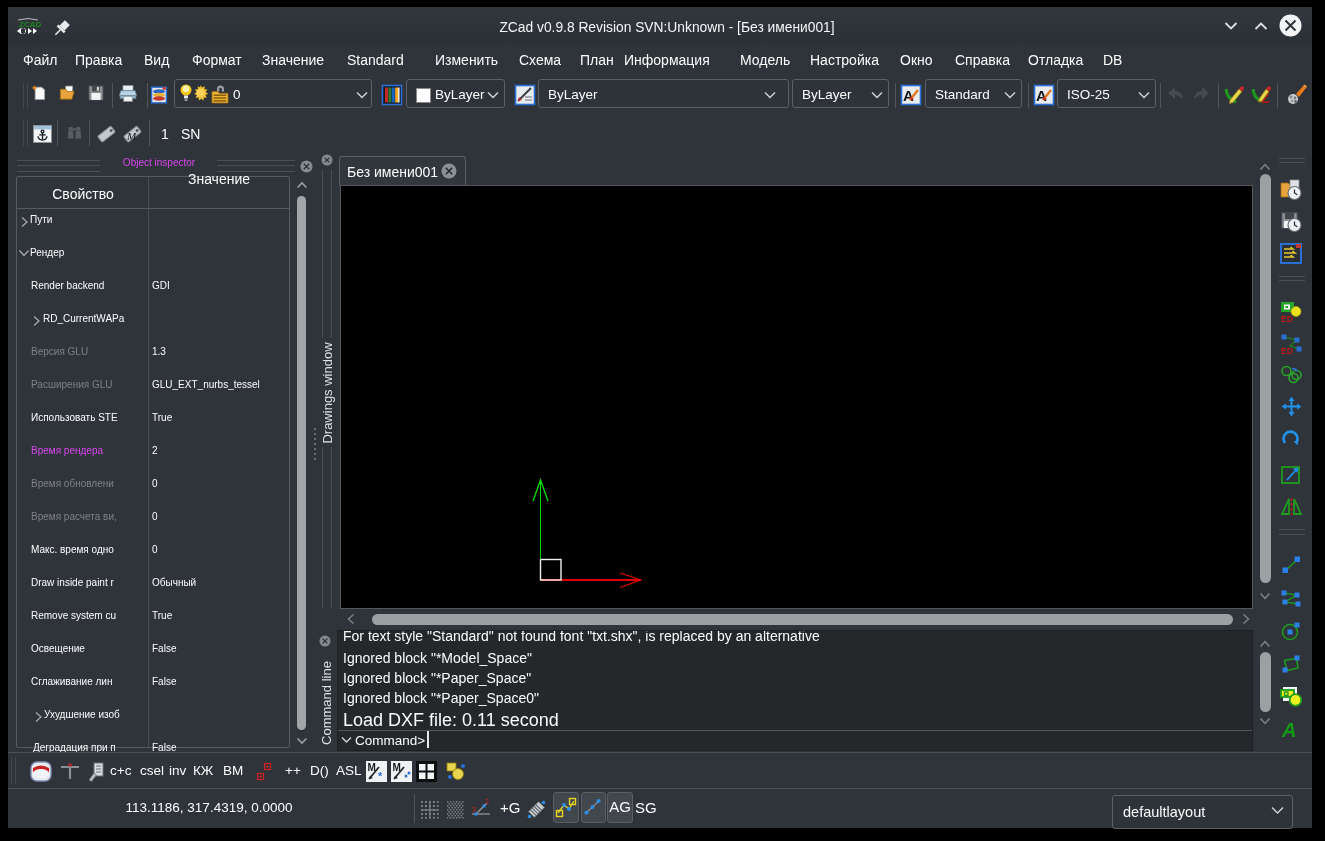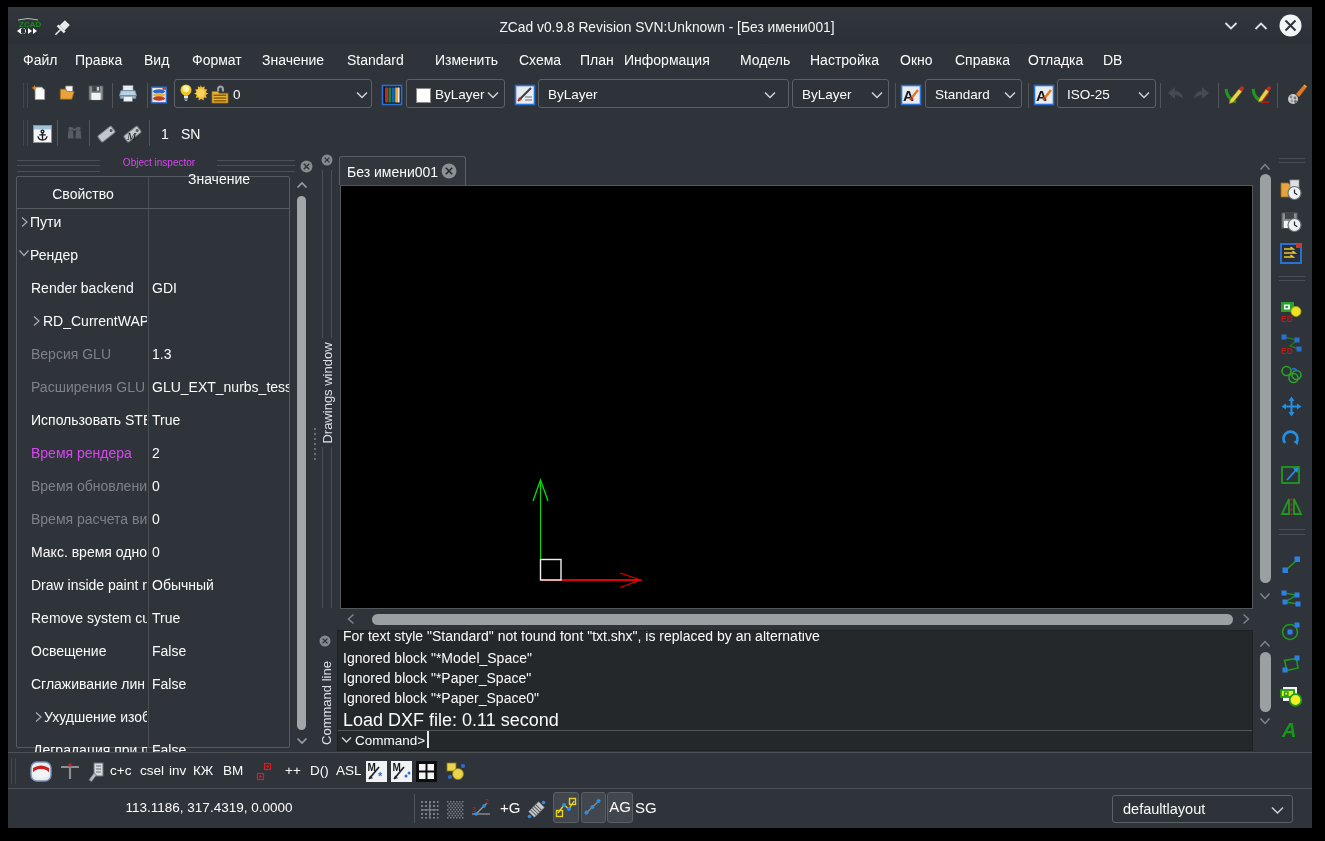--- a/index.html
+++ b/index.html
@@ -288,21 +288,21 @@
     <circle cx="6.5" cy="6.5" r="6" fill="#878c90"></circle>
     <path d="M3.8 3.8 L9.2 9.2 M9.2 3.8 L3.8 9.2" stroke="#2e3338" stroke-width="1.4"></path>
   </svg>
 
   <div class="abs" style="left:8px;top:24px;width:274px;height:572px;border:1px solid #565b60;border-radius:2px;box-sizing:border-box;"></div>
   <div class="abs" style="left:140px;top:25px;width:1px;height:570px;background:#4a4f54;"></div>
   <div class="abs" style="left:9px;top:56px;width:272px;height:1px;background:#565b60;"></div>
   <div class="txt" style="left:75px;top:34px;transform:translateX(-50%);font-size:14px;">Свойство</div>
   <div class="txt" style="left:211px;top:19px;transform:translateX(-50%);font-size:14px;">Значение</div>
 
-  <div id="oirows" style="position:absolute;left:0;top:0;width:100%;height:100%;font-size:14px;">
+  <div id="oirows" style="position:absolute;left:0;top:0;width:100%;height:100%;font-size:10px;">
     <svg style="left:12px;top:64px;" width="8" height="12" viewBox="0 0 8 12">
         <path d="M2 1.5 L7 6 L2 10.5" stroke="#a9adb1" stroke-width="1.2" fill="none"></path>
       </svg>
     <div class="txt" style="left:22px;top:62px;">Пути</div>
     <svg style="left:10px;top:97px;" width="12" height="8" viewBox="0 0 12 8">
         <path d="M1.5 1.5 L6 6.5 L10.5 1.5" stroke="#a9adb1" stroke-width="1.2" fill="none"></path>
       </svg>
     <div class="txt" style="left:22px;top:95px;">Рендер</div>
     <div class="txt" style="left:23px;top:128px;width:116px;overflow:hidden;">Render backend</div>
     <div class="txt" style="left:144px;top:128px;">GDI</div>
@@ -723,19 +723,19 @@
   <svg style="left:574px;top:7px;" width="22" height="22" viewBox="0 0 22 22">
     <path d="M3 18 L18 4" stroke="#8a9096" stroke-width="1.2"></path>
     <circle cx="4.5" cy="16.5" r="2" fill="#2a8fe8"></circle>
     <circle cx="10.5" cy="11" r="2" fill="#2a8fe8"></circle>
     <circle cx="16.5" cy="5" r="2" fill="#2a8fe8"></circle>
   </svg>
   <div class="abs" style="left:599px;top:3px;width:26px;height:31px;background:#42474d;border:1px solid #5a5f64;border-radius:3px;box-sizing:border-box;"></div>
   <div class="txt" style="left:612px;top:9px;transform:translateX(-50%);font-size:15px;">AG</div>
   <div class="txt" style="left:627px;top:10px;font-size:15px;">SG</div>
 
-  <div class="combo" style="left:1104px;top:6px;width:181px;height:28px;">
+  <div class="combo" style="left:1104px;top:6px;width:181px;height:34px;">
     <div class="lbl" style="left:10px;font-size:14.5px;">defaultlayout</div>
     <svg style="left:158px;top:10px;position:absolute;" width="13" height="9" viewBox="0 0 13 9">
         <path d="M1 1.5 L6.5 7 L12 1.5" stroke="#cfd2d4" stroke-width="1.5" fill="none"></path>
       </svg>
   </div>
 </div>
 
 </body></html>

